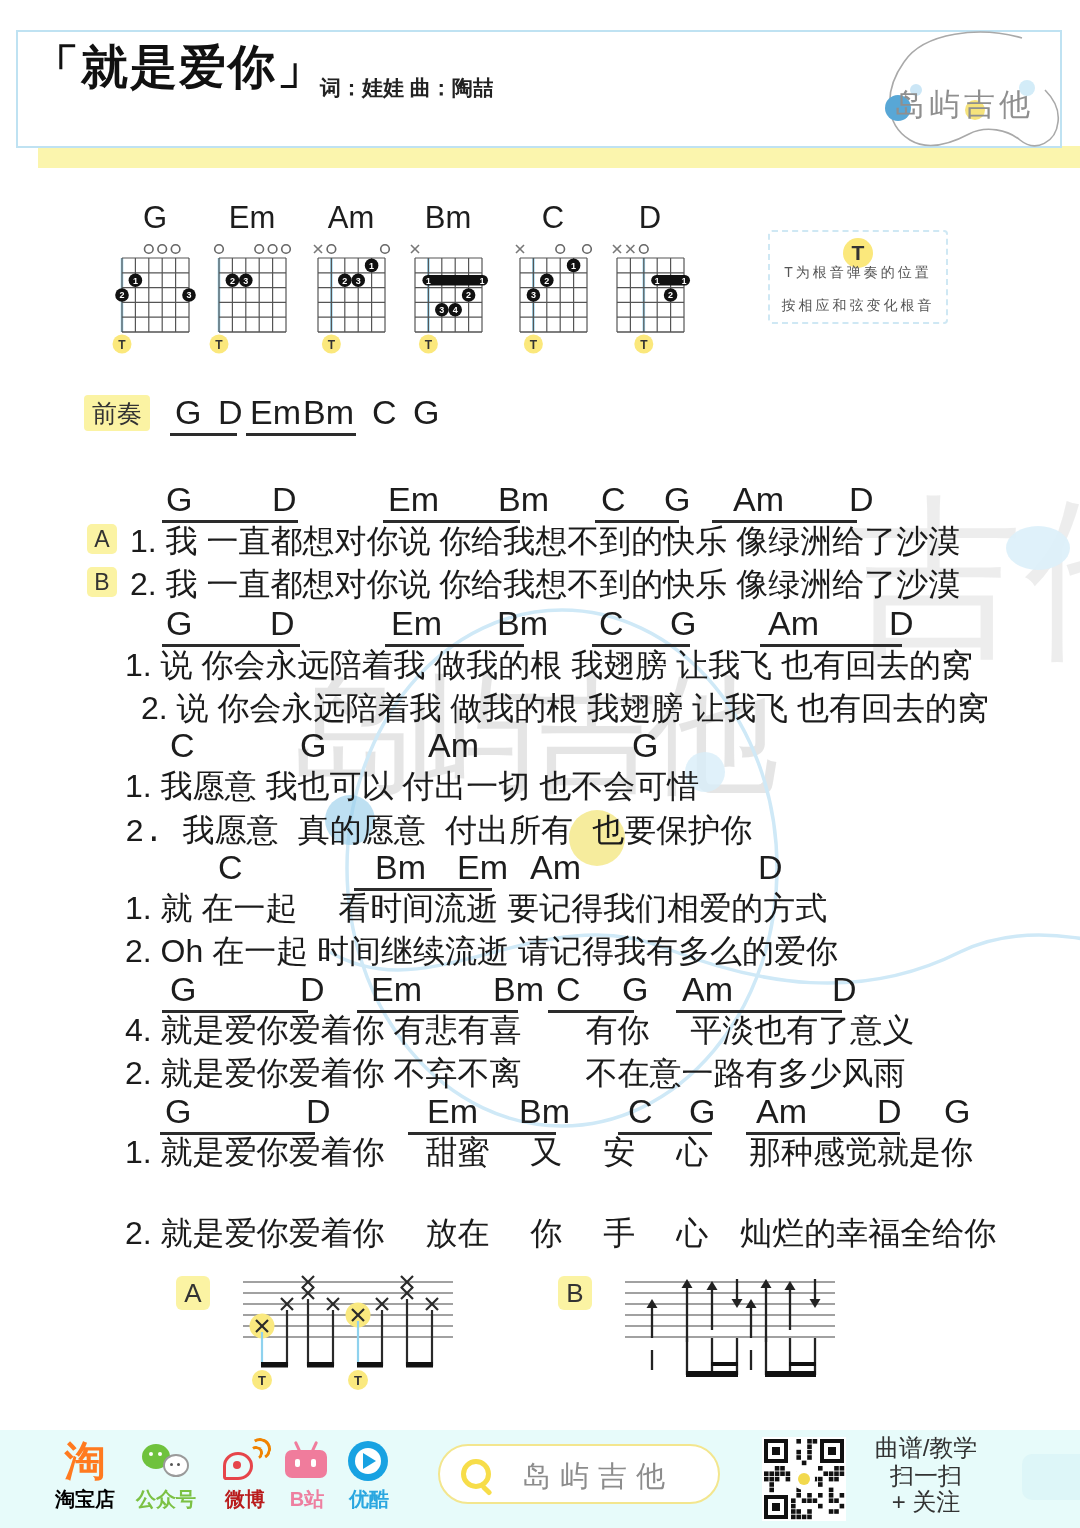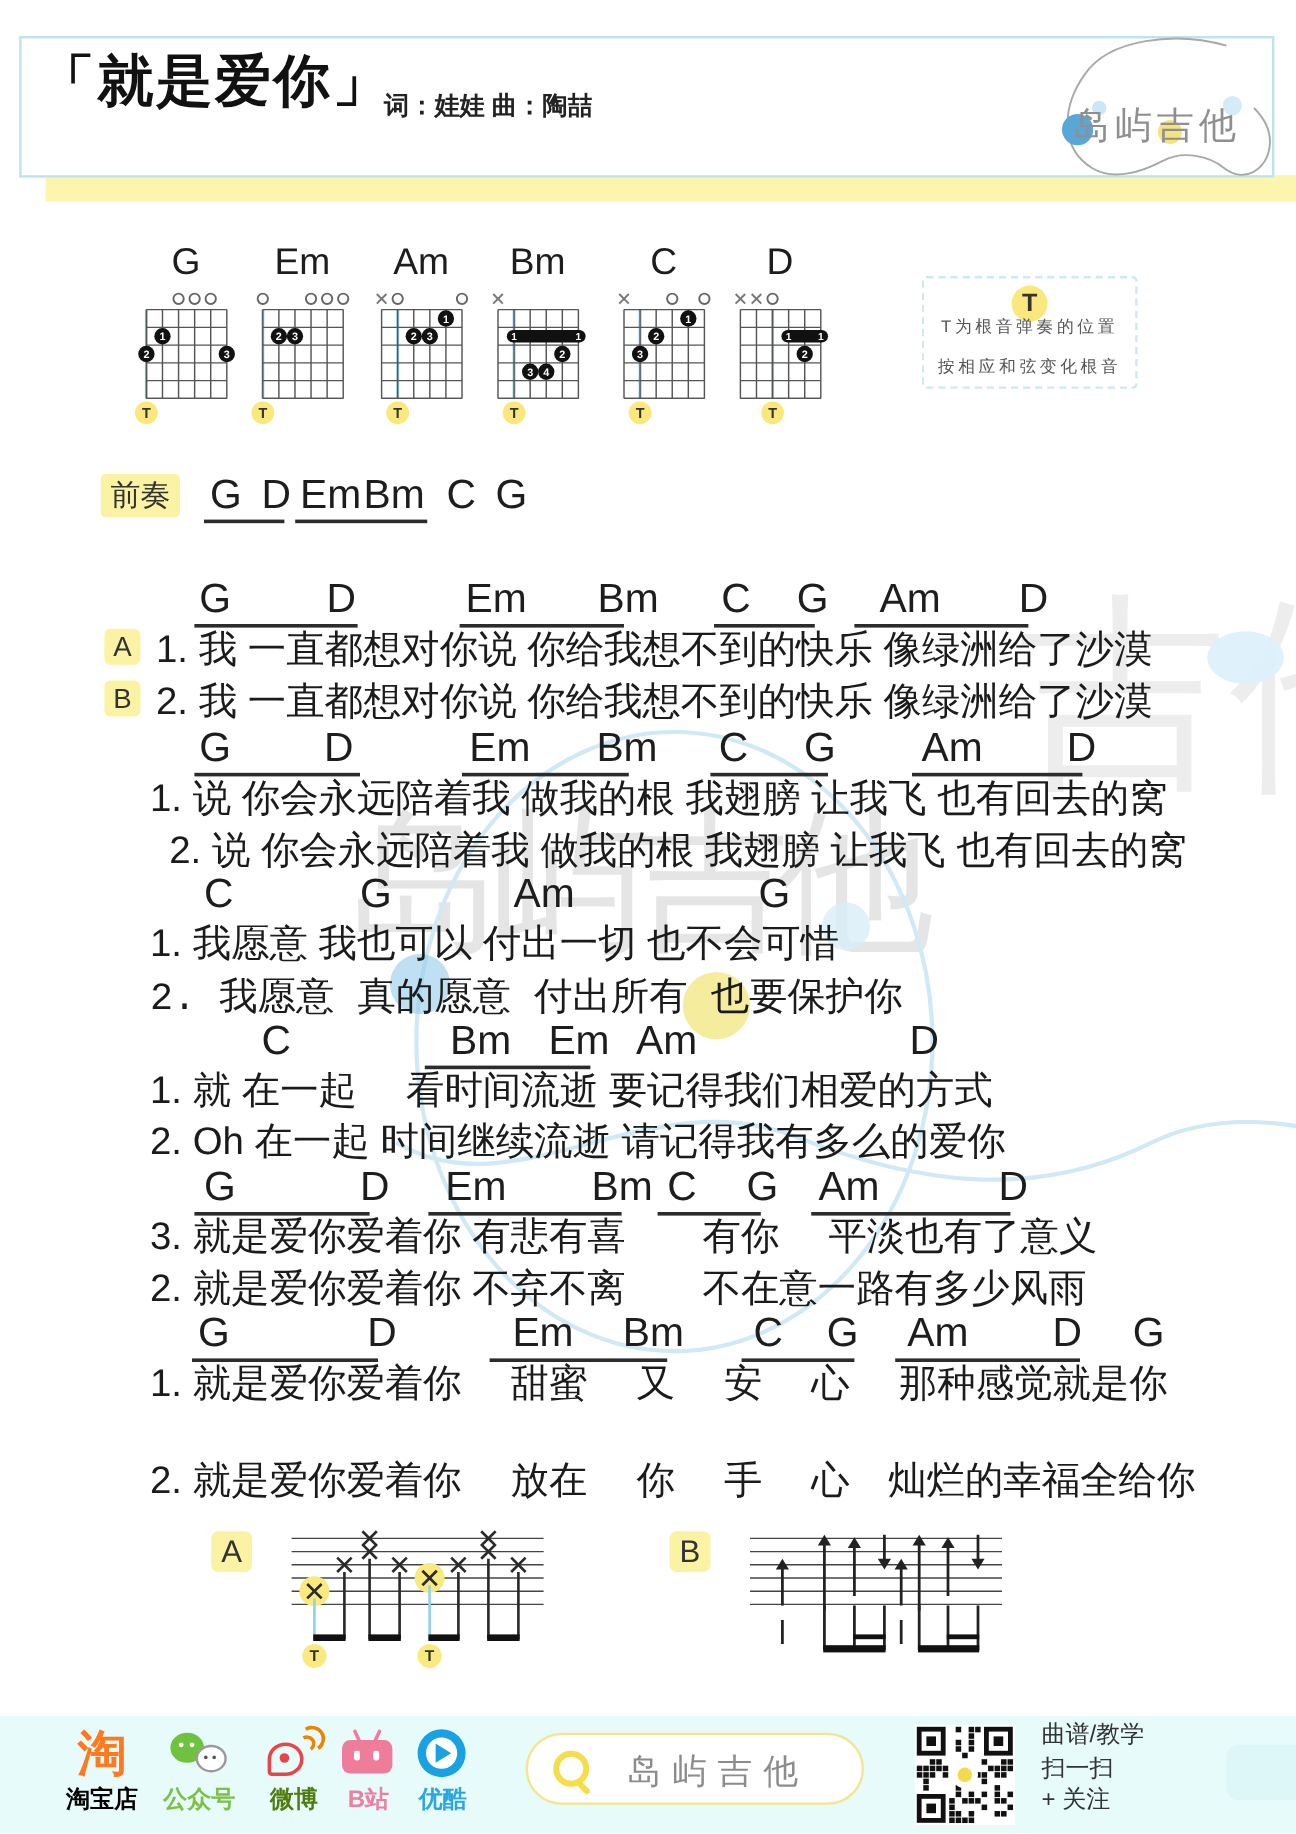--- a/index.html
+++ b/index.html
@@ -55,21 +55,21 @@
   .yk-outer{position:absolute;left:3px;top:3px;width:40px;height:40px;border-radius:50%;background:#18a2e2}
   .yk-inner{position:absolute;left:10px;top:10px;width:26px;height:26px;border-radius:50%;background:#fff}
   .yk-tri{position:absolute;left:18px;top:15px;width:0;height:0;border-left:13px solid #18a2e2;
           border-top:8px solid transparent;border-bottom:8px solid transparent}
   #search-pill{position:absolute;left:438px;top:14px;width:278px;height:56px;background:#fff;
                border:2px solid #f3e68e;border-radius:30px}
   .mag-ring{position:absolute;left:21px;top:13px;width:20px;height:20px;border:5px solid #f7dd49;border-radius:50%}
   .mag-handle{position:absolute;left:44px;top:38px;width:5px;height:12px;background:#f7dd49;border-radius:2px;transform:rotate(-45deg)}
   #search-text{position:absolute;left:82px;top:11px;font-size:29px;letter-spacing:9px;color:#8c8c8c}
   #qr-wrap{position:absolute;left:762px;top:7px}
-  .cap-line{position:absolute;left:868px;width:116px;text-align:left;font-size:20px;color:#333}
+  .cap-line{position:absolute;left:868px;width:116px;text-align:center;font-size:24px;color:#333}
   #footer-blob{position:absolute;left:1022px;top:24px;width:70px;height:46px;background:#d9f3f6;border-radius:10px;opacity:.7}
   
   #wm1{left:288px;top:648px;font-size:130px;letter-spacing:-10px;color:#9e9e9e;opacity:.26;z-index:0;white-space:nowrap}
   #wm2{left:848px;top:462px;font-size:175px;letter-spacing:2px;color:#a8a8a8;opacity:.2;z-index:0;white-space:nowrap}
   #wm-svg{left:0;top:0;z-index:0}
   #sheet{position:absolute;left:0;top:0;width:1080px;height:1528px;z-index:2}
 </style>
 </head>
 <body>
 
@@ -345,21 +345,21 @@
       <div class="chord-tok" style="left: 371px; top: 970px;">Em</div>
       <div class="chord-tok" style="left: 493px; top: 970px;">Bm</div>
       <div class="chord-tok" style="left: 556px; top: 970px;">C</div>
       <div class="chord-tok" style="left: 622px; top: 970px;">G</div>
       <div class="chord-tok" style="left: 682px; top: 970px;">Am</div>
       <div class="chord-tok" style="left: 832px; top: 970px;">D</div>
       <div class="chord-ul" style="left: 162px; top: 1010px; width: 146px;"></div>
       <div class="chord-ul" style="left: 357px; top: 1010px; width: 161px;"></div>
       <div class="chord-ul" style="left: 548px; top: 1010px; width: 86px;"></div>
       <div class="chord-ul" style="left: 676px; top: 1010px; width: 166px;"></div>
-      <div class="lyric-line" style="left: 125px; top: 1009px;">3. 就是爱你爱着你 有悲有喜　　有你　 平淡也有了意义</div>
+      <div class="lyric-line" style="left: 125px; top: 1009px;">4. 就是爱你爱着你 有悲有喜　　有你　 平淡也有了意义</div>
       <div class="lyric-line" style="left: 125px; top: 1052px;">2. 就是爱你爱着你 不弃不离　　不在意一路有多少风雨</div>
       <div class="chord-tok" style="left: 165px; top: 1092px;">G</div>
       <div class="chord-tok" style="left: 306px; top: 1092px;">D</div>
       <div class="chord-tok" style="left: 427px; top: 1092px;">Em</div>
       <div class="chord-tok" style="left: 519px; top: 1092px;">Bm</div>
       <div class="chord-tok" style="left: 628px; top: 1092px;">C</div>
       <div class="chord-tok" style="left: 689px; top: 1092px;">G</div>
       <div class="chord-tok" style="left: 756px; top: 1092px;">Am</div>
       <div class="chord-tok" style="left: 877px; top: 1092px;">D</div>
       <div class="chord-tok" style="left: 944px; top: 1092px;">G</div>
@@ -473,21 +473,21 @@
       </div>
       <div class="social-label" style="color:#7bc143">公众号</div>
     </div>
 
     <div class="social" style="left:203px">
       <div class="icon-box">
         <div class="wb-eye"></div>
           <div class="wb-arc1"></div>
           <div class="wb-arc2"></div>
       </div>
-      <div class="social-label" style="color:#4d7c0f">微博</div>
+      <div class="social-label" style="color:#b91c1c">微博</div>
     </div>
 
     <div class="social" style="left:265px">
       <div class="icon-box">
         <div class="bili-ant1"></div>
           <div class="bili-ant2"></div>
           <div class="bili-body"></div>
       </div>
       <div class="social-label" style="color:#ee7fa0">B站</div>
     </div>

